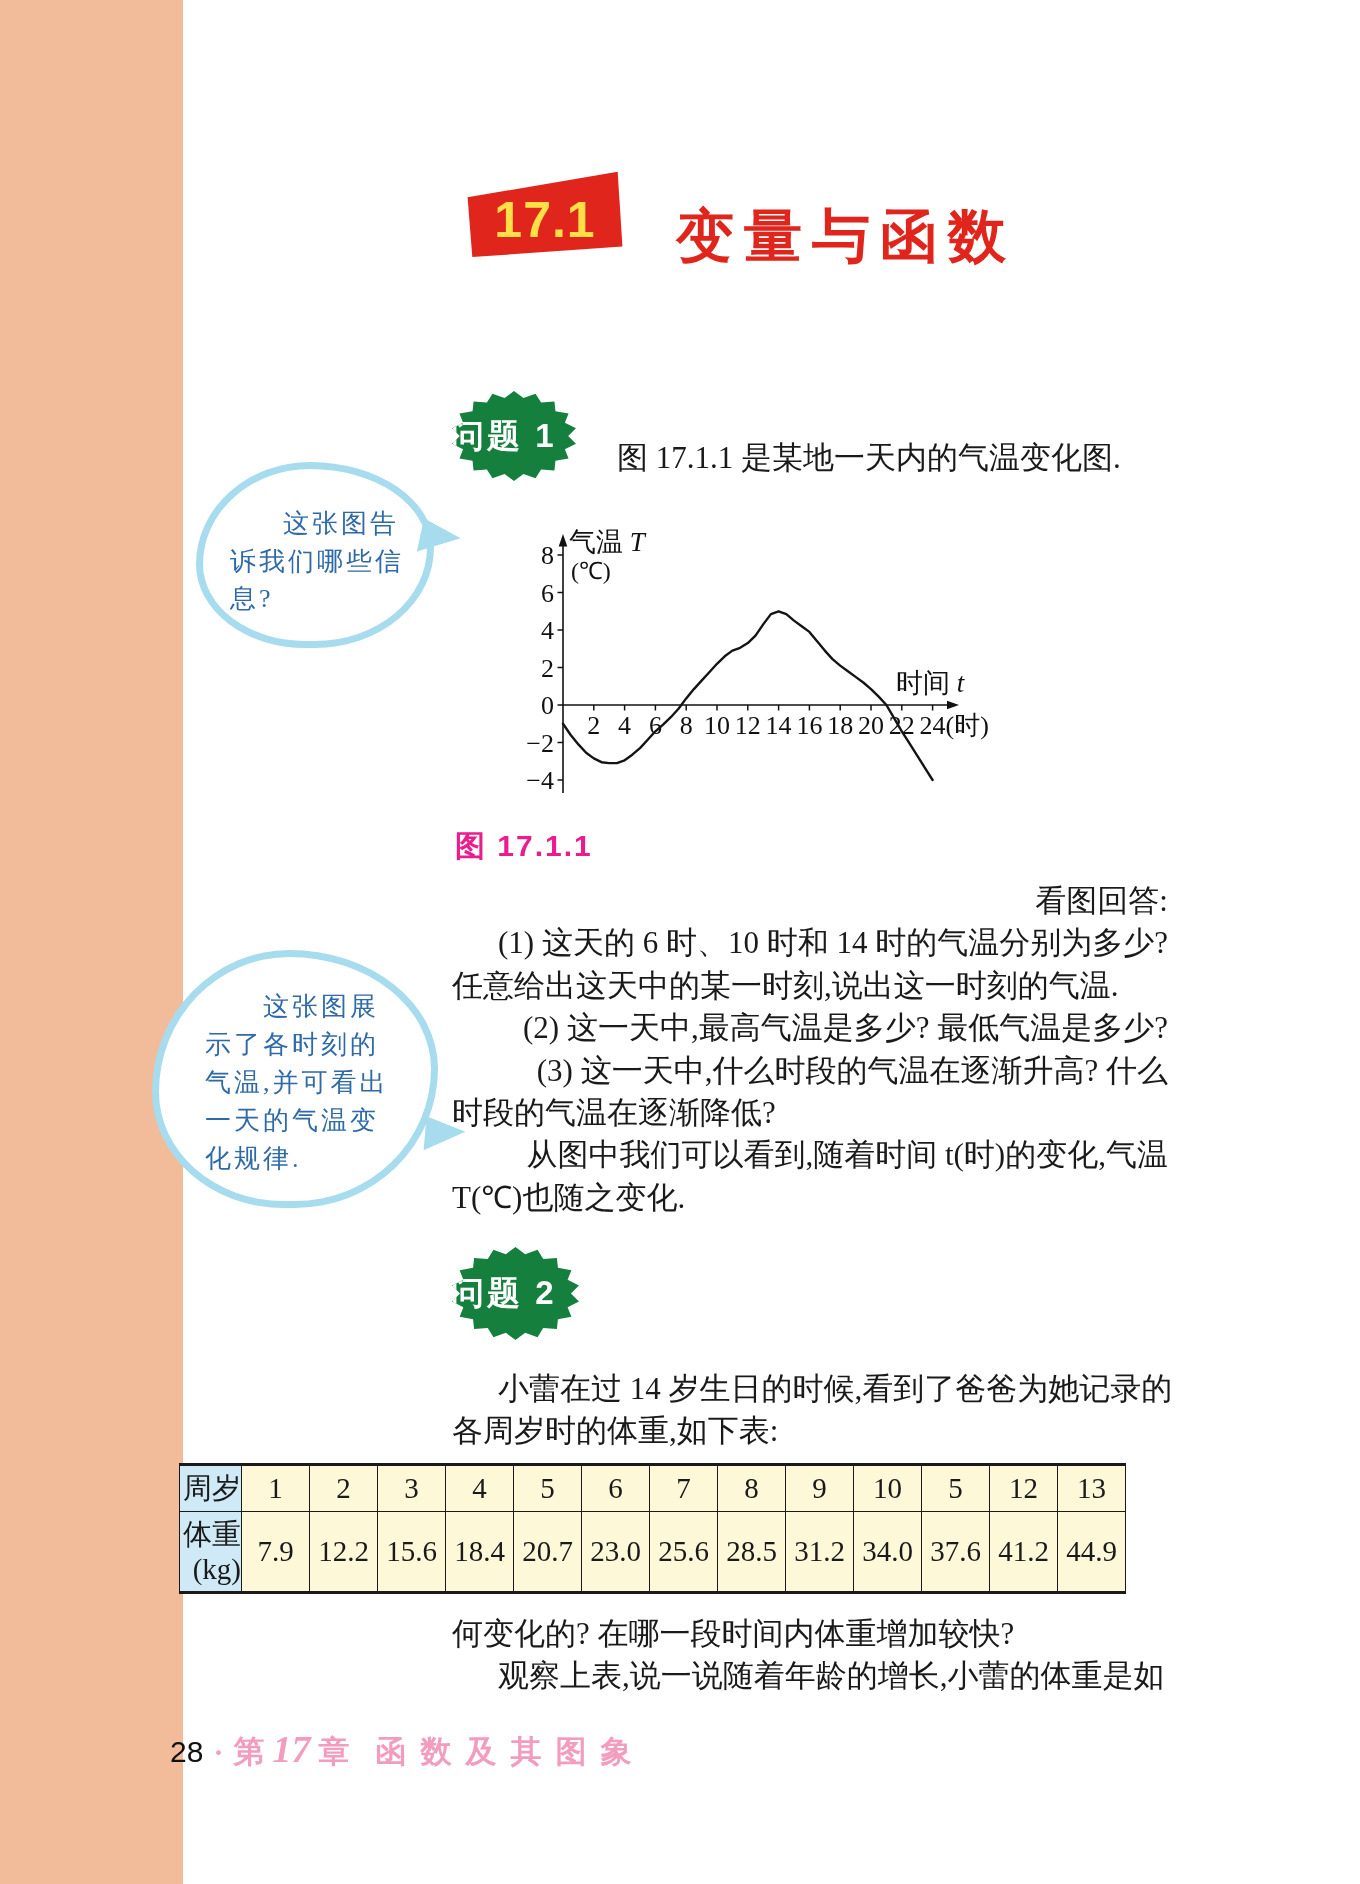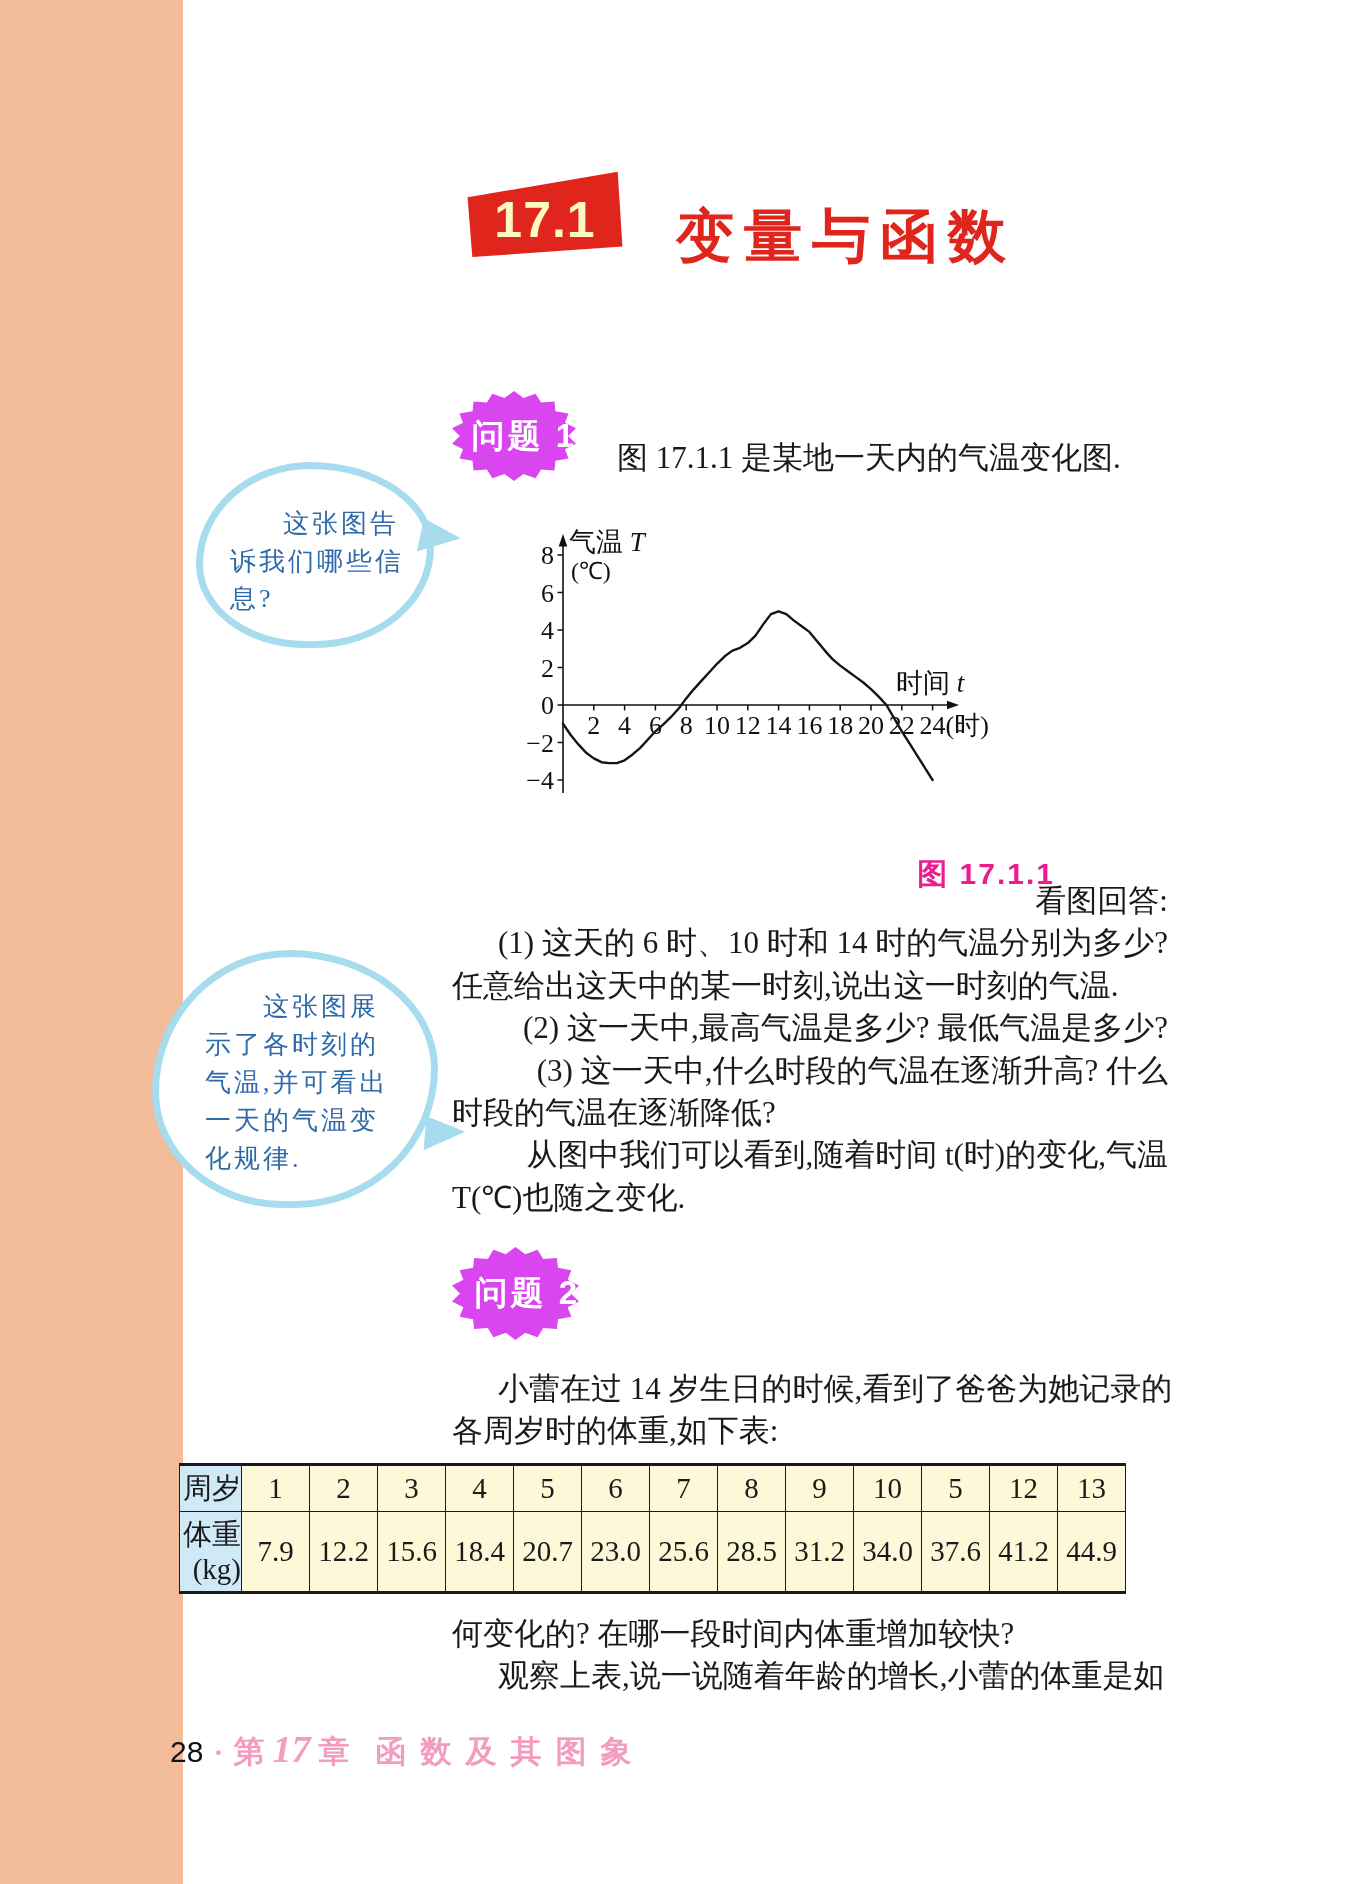--- a/index.html
+++ b/index.html
@@ -21,32 +21,32 @@
 
   
   .section-badge{
     left:466px;top:170px;width:158px;height:88px;
     background:#e0251c;
     clip-path:polygon(1% 31%, 96% 2%, 99% 87%, 4% 99%);
     display:flex;align-items:center;justify-content:center;
   }
   .section-badge span{
     font-family:"Liberation Sans", sans-serif;
-    font-weight:bold;font-size:50px;color:#fef9c3;
+    font-weight:bold;font-size:50px;color:#fde047;
     padding-top:12px;letter-spacing:1px;
   }
   .section-title{
     left:676px;top:198px;
     font-family:"Liberation Sans", sans-serif;
     font-weight:900;font-size:58px;color:#e0251c;
     letter-spacing:10px;white-space:nowrap;
   }
 
   
-  .seal{display:flex;align-items:center;justify-content:flex-end;background:#d946ef;}
+  .seal{display:flex;align-items:center;justify-content:flex-start;background:#15803d;}
   .seal span{
     font-family:"Liberation Sans", sans-serif;
     font-weight:bold;color:#fff;font-size:33px;letter-spacing:3px;
     white-space:nowrap;
   }
   .seal1{left:451px;top:391px;width:126px;height:90px;}
   .seal2{left:451px;top:1247px;width:129px;height:93px;}
 
   
   .p1-intro{left:617px;top:437px;font-size:31px;white-space:nowrap;}
@@ -71,21 +71,21 @@
   .bt2{left:205px;top:988px;line-height:38px;}
   .bline-indent1{padding-left:53px;}
   .bline-indent2{padding-left:58px;}
 
   
   #chart{left:470px;top:515px;}
   .tick{font:26px "Liberation Serif", serif;fill:#111;}
   .axis-label{font:27px "Liberation Serif", serif;fill:#111;}
   .axis-unit{font:24px "Liberation Serif", serif;fill:#111;}
   .chart-caption{
-    left:455px;top:854px;width:600px;text-align:right;
+    left:455px;top:826px;width:600px;text-align:left;
     font-family:"Liberation Sans", sans-serif;
     font-weight:bold;font-size:30px;color:#ea1c8e;letter-spacing:2px;
   }
 
   
   .body-text{left:452px;top:880px;font-size:31px;line-height:42.4px;}
   .body-text .line{white-space:nowrap;}
   .indent{padding-left:46px;text-align:right;}
 
   .p2-intro{left:452px;top:1368px;font-size:31px;line-height:42.4px;}

